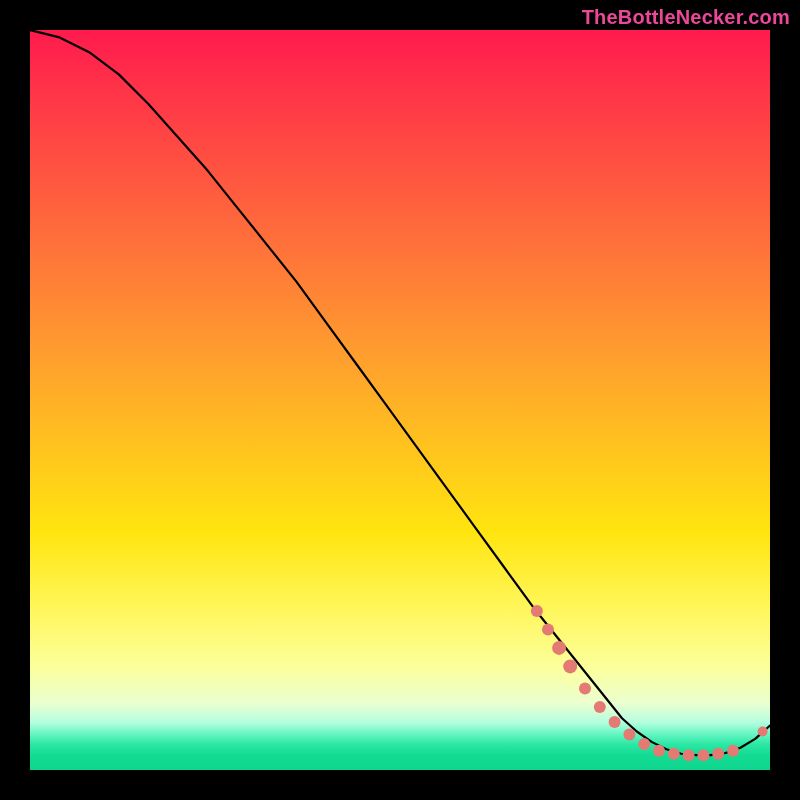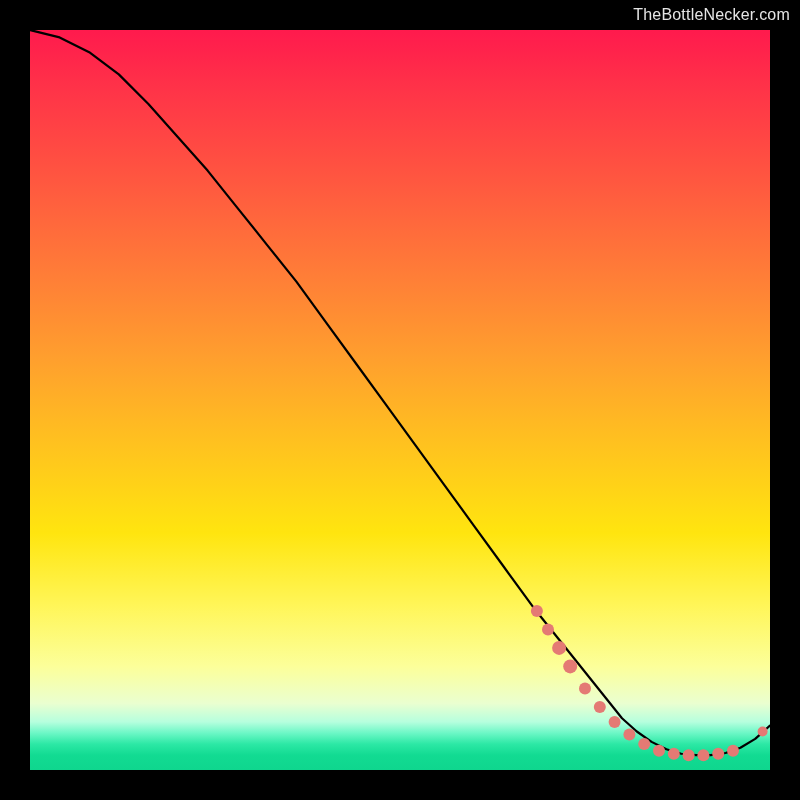--- a/index.html
+++ b/index.html
@@ -47,23 +47,23 @@
     position: absolute;
     left: 0;
     top: 0;
     width: 740px;
     height: 740px;
   }
   .watermark {
     position: absolute;
     top: 6px;
     right: 10px;
-    color: #e5e5e5;
-    font-size: 16px;
-    font-weight: 400;
+    color: #ec4899;
+    font-size: 20px;
+    font-weight: 700;
     letter-spacing: 0.2px;
     user-select: none;
   }
 </style>
 </head>
 <body>
 
 <div class="stage">
   <div class="plot">
     <svg class="svg-overlay" viewBox="0 0 740 740" preserveAspectRatio="none">

